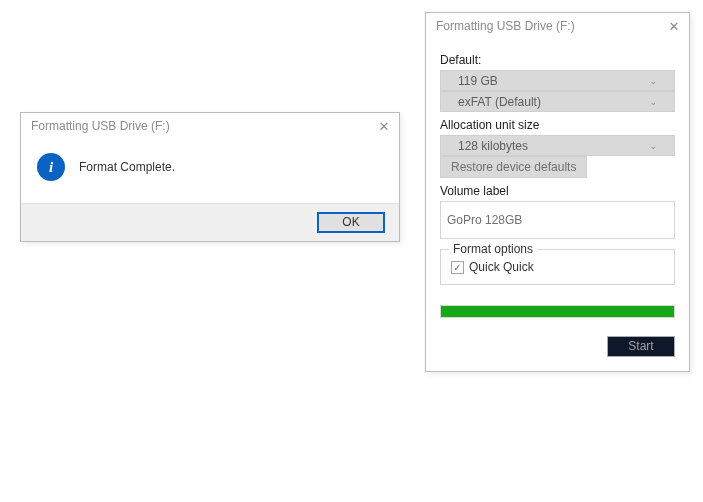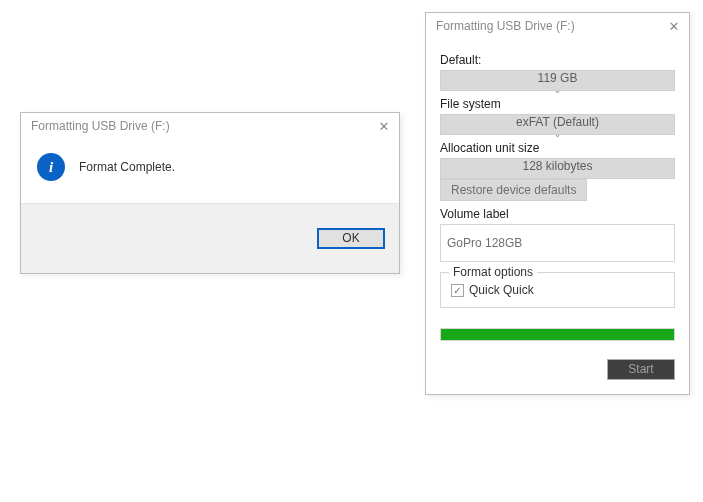--- a/index.html
+++ b/index.html
@@ -63,30 +63,30 @@
       font-style: italic;
       font-weight: bold;
       font-size: 15px;
     }
     .confirm .msg {
       font-size: 12px;
       color: #333;
     }
     .confirm .footer {
       background: #f0f0f0;
-      padding: 24px 14px;
+      padding: 8px 14px;
       display: flex;
       justify-content: flex-end;
       border-top: 1px solid #e4e4e4;
     }
     .btn {
       min-width: 68px;
       height: 21px;
       font-size: 12px;
-      background: #404040;
+      background: #0f172a;
       border: 1px solid #acacac;
       text-align: center;
       line-height: 19px;
       color: #333;
     }
     .btn.focus {
       background: #e1e1e1;
       border: 2px solid #0a63c4;
       line-height: 17px;
     }
@@ -106,25 +106,24 @@
       margin-top: 6px;
       margin-bottom: 3px;
     }
     .select {
       width: 100%;
       height: 21px;
       background: #d9d9d9;
       border: 1px solid #cfcfcf;
       color: #5d5d5d;
       font-size: 12px;
-      padding: 0 23px;
+      padding: 0 17px;
       display: flex;
       align-items: center;
       justify-content: space-between;
-      flex-direction: column;
     }
     .select .chev {
       font-size: 9px;
       color: #8a8a8a;
     }
     .restore {
       margin-bottom: 6px;
     }
     .btn-gray {
       background: #d9d9d9;
@@ -230,21 +229,20 @@
     <span class="close-x">✕</span>
   </div>
   <div class="content">
 
     <div class="label">Default:</div>
     <div class="select">
       <span>119 GB</span>
       <span class="chev">⌄</span>
     </div>
 
-    <div class="label">File system</div>
     <div class="select">
       <span>exFAT (Default)</span>
       <span class="chev">⌄</span>
     </div>
 
     <div class="label">Allocation unit size</div>
     <div class="select">
       <span>128 kilobytes</span>
       <span class="chev">⌄</span>
     </div>

